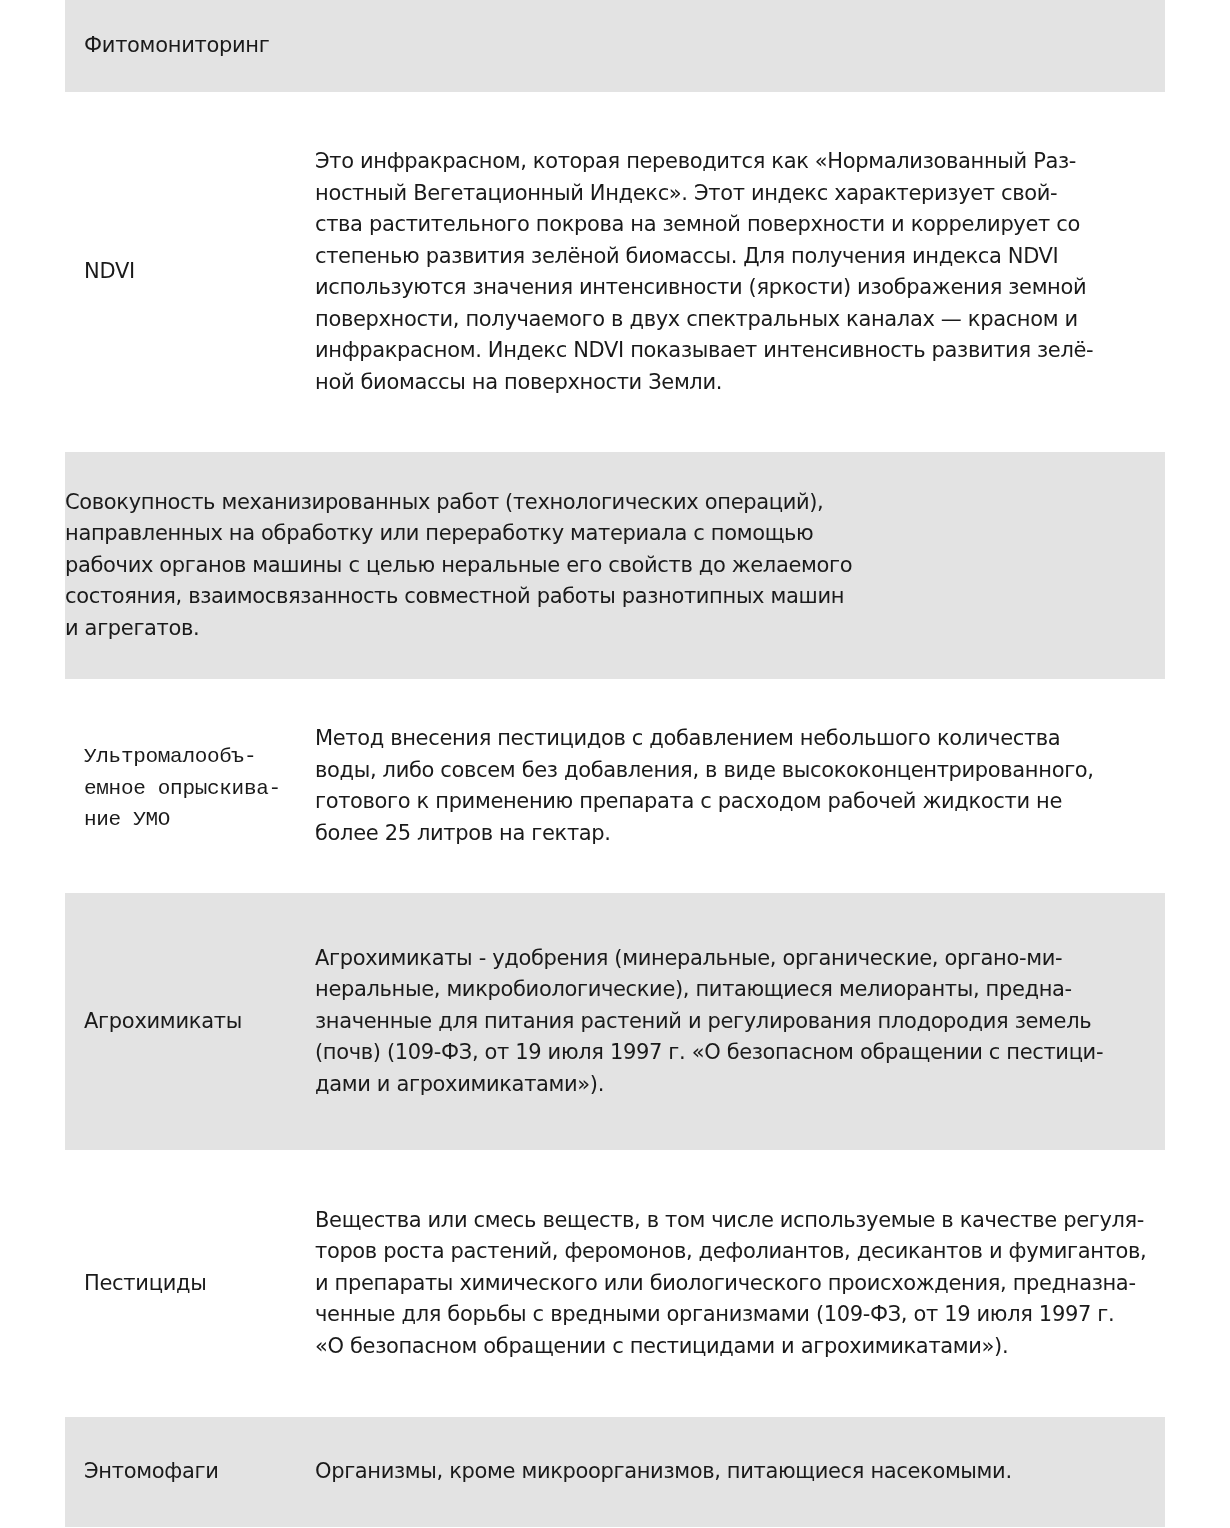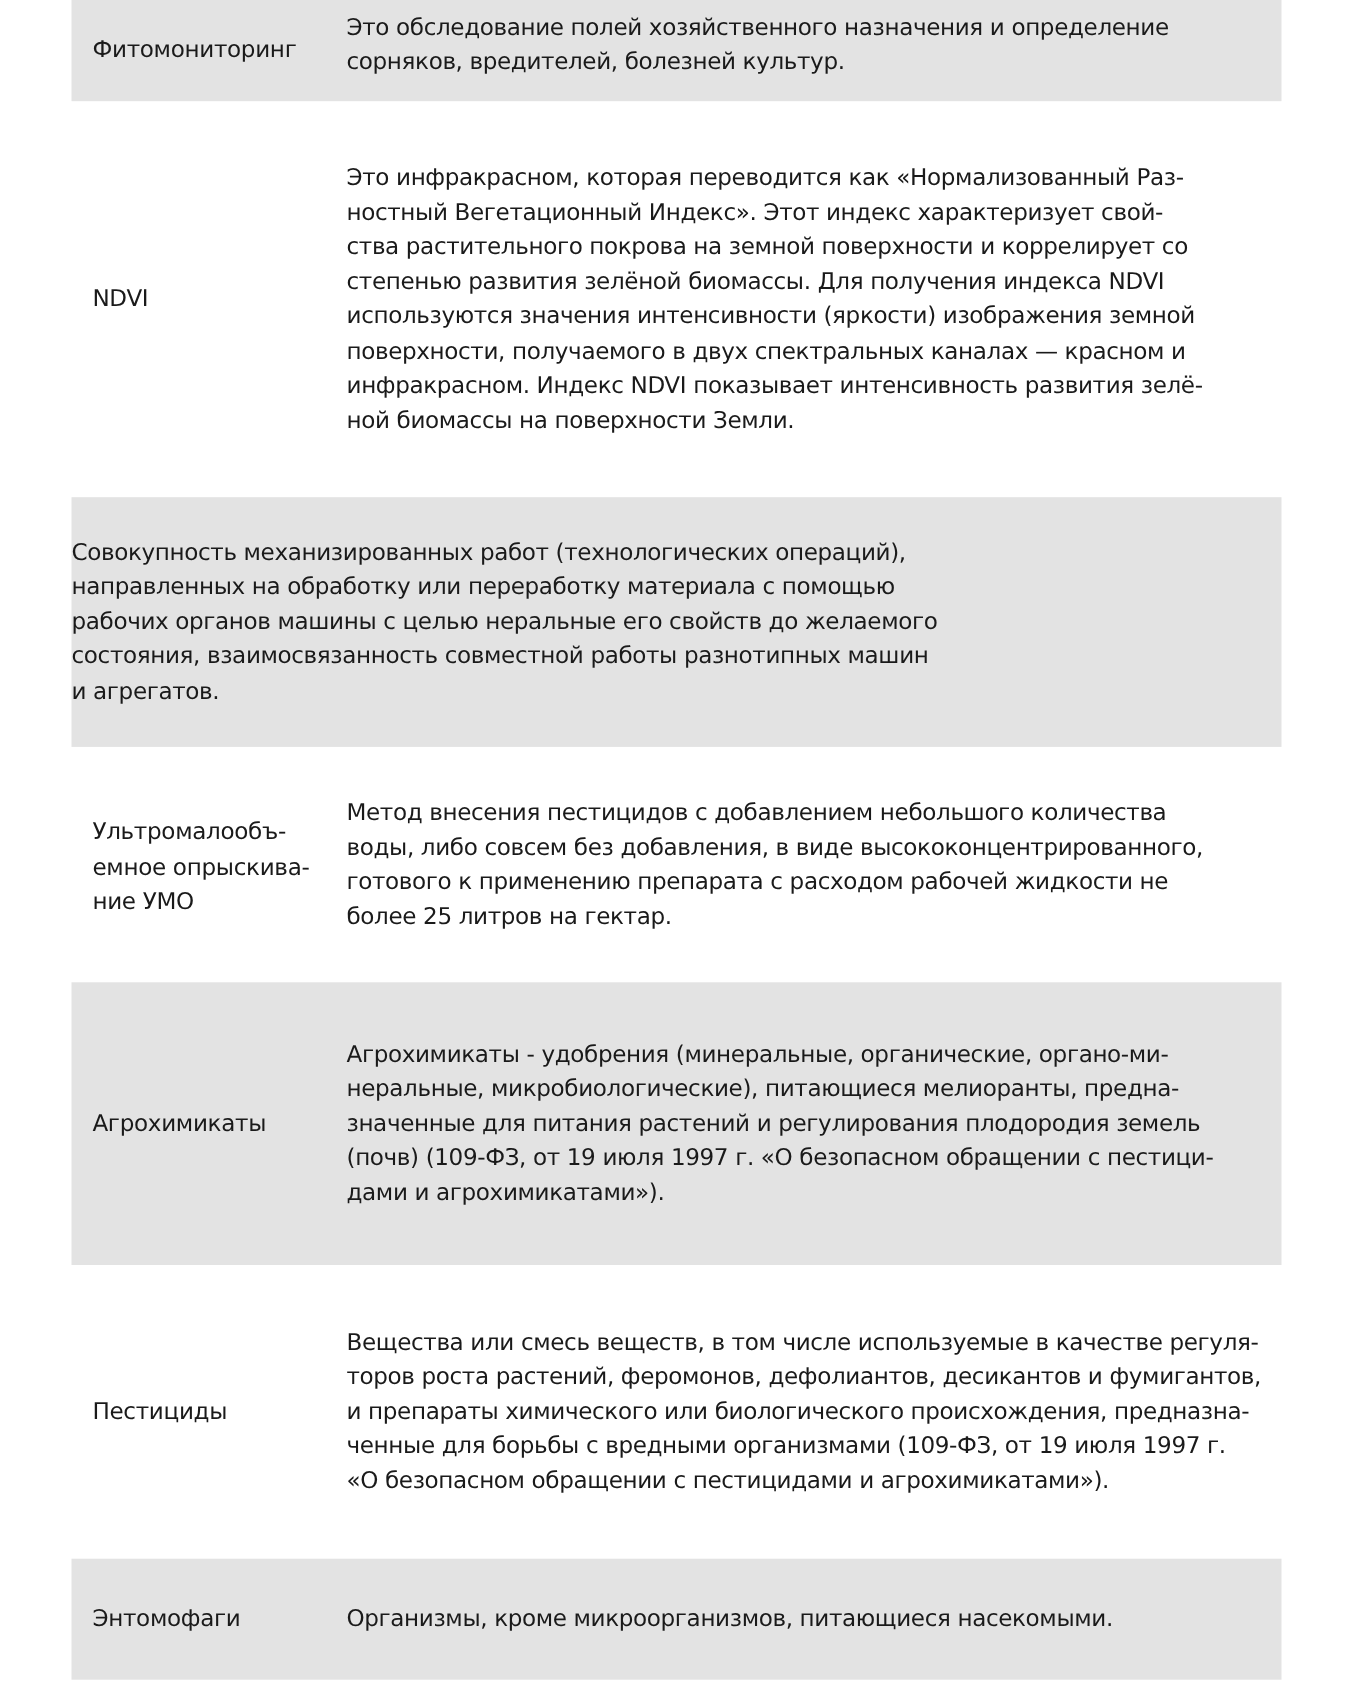--- a/index.html
+++ b/index.html
@@ -12,24 +12,20 @@
   .def { width:850px; padding-right:12px; box-sizing:border-box; font-size:21px; line-height:31.5px; letter-spacing:-0.35px; }
   .def .ln, .term .ln { display:block; white-space:nowrap; }
 </style>
 </head>
 <body>
 
 <div class="table">
   <div class="row shaded" style="height:92px;">
     <div class="term">
       <span class="ln">Фитомониторинг</span>
-    </div>
-    <div class="def" style="margin-top:-10px;">
-      <span class="ln">Это обследование полей хозяйственного назначения и определение</span>
-      <span class="ln">сорняков, вредителей, болезней культур.</span>
     </div>
   </div>
 
   <div class="row" style="height:360px;">
     <div class="term">
       <span class="ln">NDVI</span>
     </div>
     <div class="def">
       <span class="ln">Это инфракрасном, которая переводится как «Нормализованный Раз-</span>
       <span class="ln">ностный Вегетационный Индекс». Этот индекс характеризует свой-</span>
@@ -46,21 +42,21 @@
     <div class="def">
       <span class="ln">Совокупность механизированных работ (технологических операций),</span>
       <span class="ln">направленных на обработку или переработку материала с помощью</span>
       <span class="ln">рабочих органов машины с целью неральные его свойств до желаемого</span>
       <span class="ln">состояния, взаимосвязанность совместной работы разнотипных машин</span>
       <span class="ln">и агрегатов.</span>
     </div>
   </div>
 
   <div class="row" style="height:214px;">
-    <div class="term" style="margin-top:5px;">
+    <div class="term" style="margin-top:5px;font-family:Liberation Mono, monospace;">
       <span class="ln">Ультромалообъ-</span>
       <span class="ln">емное опрыскива-</span>
       <span class="ln">ние УМО</span>
     </div>
     <div class="def">
       <span class="ln">Метод внесения пестицидов с добавлением небольшого количества</span>
       <span class="ln">воды, либо совсем без добавления, в виде высококонцентрированного,</span>
       <span class="ln">готового к применению препарата с расходом рабочей жидкости не</span>
       <span class="ln">более 25 литров на гектар.</span>
     </div>

